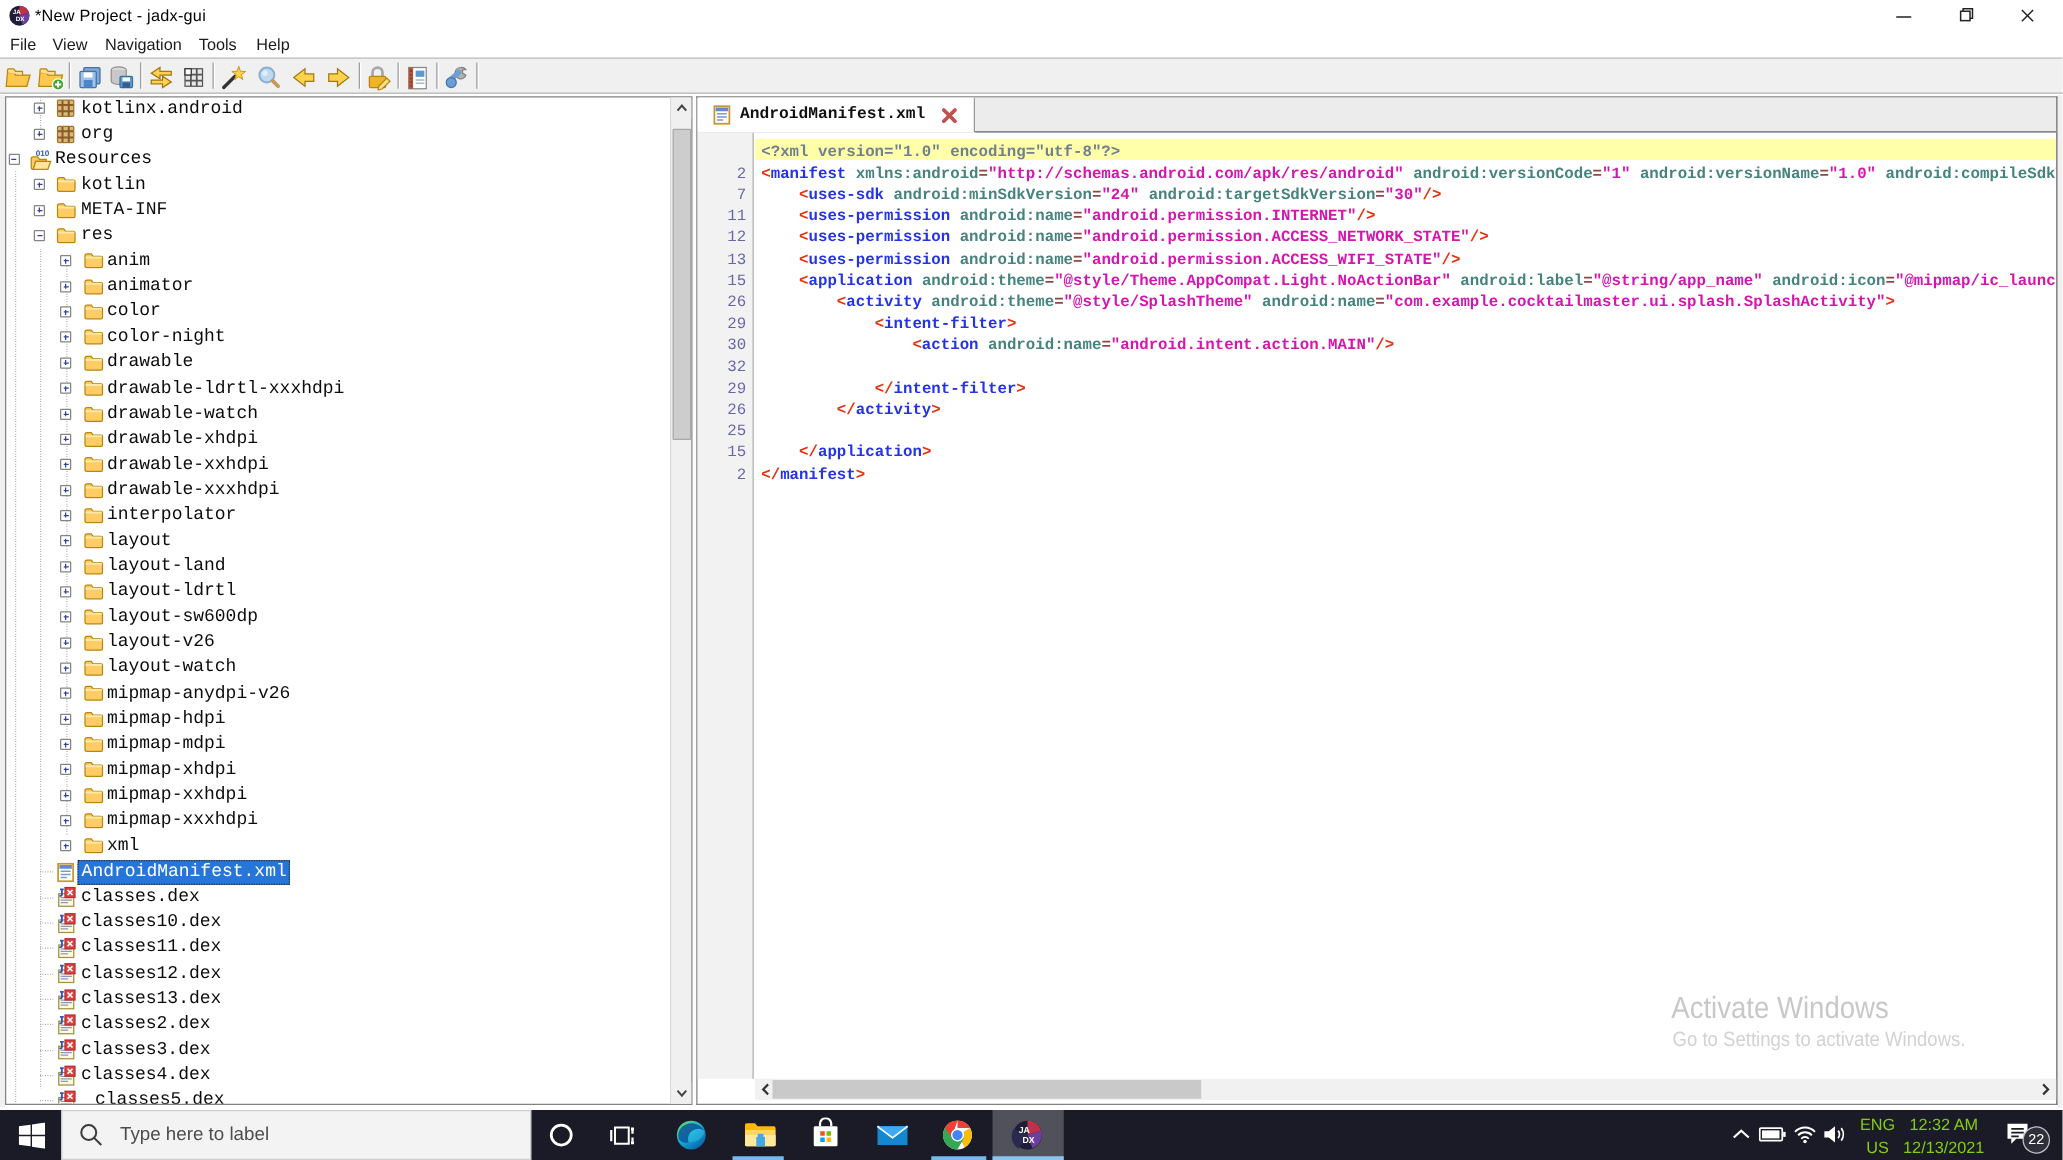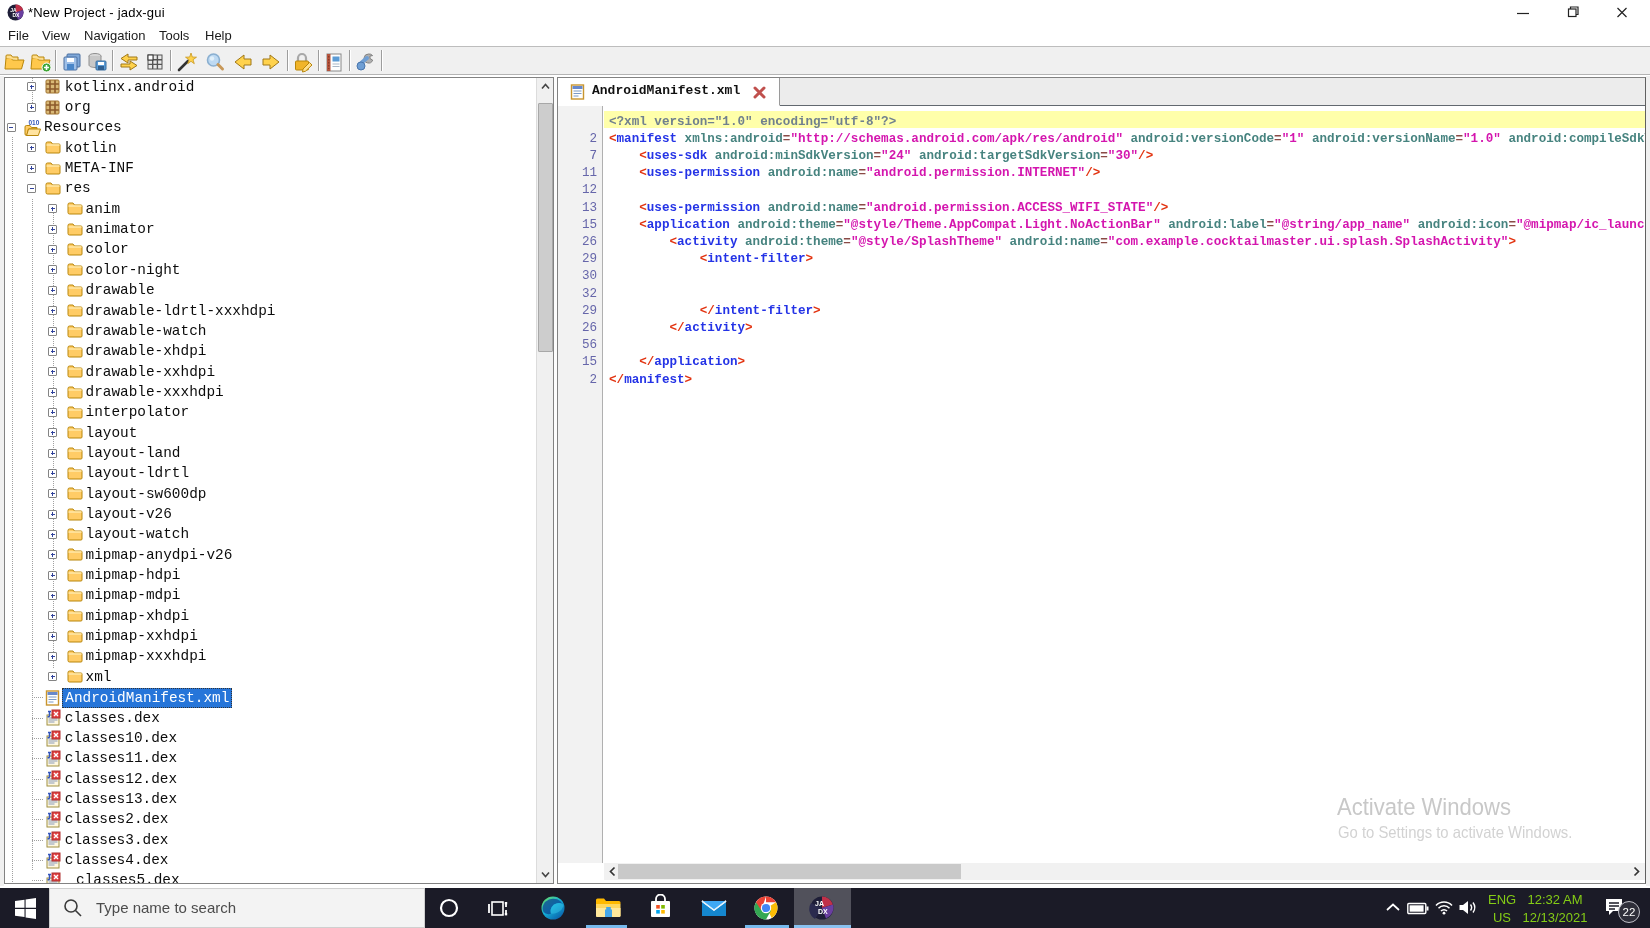--- a/index.html
+++ b/index.html
@@ -550,35 +550,37 @@
 <div class="gl" style="top:59.1px">11</div>
 <div class="gl" style="top:76.3px">12</div>
 <div class="gl" style="top:93.5px">13</div>
 <div class="gl" style="top:110.7px">15</div>
 <div class="gl" style="top:127.9px">26</div>
 <div class="gl" style="top:145.1px">29</div>
 <div class="gl" style="top:162.3px">30</div>
 <div class="gl" style="top:179.5px">32</div>
 <div class="gl" style="top:196.7px">29</div>
 <div class="gl" style="top:213.9px">26</div>
-<div class="gl" style="top:231.1px">56</div>
+<div class="gl" style="top:231.1px">25</div>
 <div class="gl" style="top:248.3px">15</div>
 <div class="gl" style="top:265.5px">2</div>
 
   </div>
   <div id="code">
 
 <div class="cl" style="top:7.5px"><i class="pi">&lt;?xml&nbsp;version="1.0"&nbsp;encoding="utf-8"?&gt;</i></div>
 <div class="cl" style="top:24.7px"><i class="d">&lt;</i><i class="t">manifest</i>&nbsp;<i class="a">xmlns:android</i><i class="o">=</i><i class="v">"http://schemas.android.com/apk/res/android"</i>&nbsp;<i class="a">android:versionCode</i><i class="o">=</i><i class="v">"1"</i>&nbsp;<i class="a">android:versionName</i><i class="o">=</i><i class="v">"1.0"</i>&nbsp;<i class="a">android:compileSdkVersion</i>&nbsp;</div>
 <div class="cl" style="top:41.9px">&nbsp;&nbsp;&nbsp;&nbsp;<i class="d">&lt;</i><i class="t">uses-sdk</i>&nbsp;<i class="a">android:minSdkVersion</i><i class="o">=</i><i class="v">"24"</i>&nbsp;<i class="a">android:targetSdkVersion</i><i class="o">=</i><i class="v">"30"</i><i class="d">/&gt;</i></div>
 <div class="cl" style="top:59.1px">&nbsp;&nbsp;&nbsp;&nbsp;<i class="d">&lt;</i><i class="t">uses-permission</i>&nbsp;<i class="a">android:name</i><i class="o">=</i><i class="v">"android.permission.INTERNET"</i><i class="d">/&gt;</i></div>
+<div class="cl" style="top:76.3px">&nbsp;&nbsp;&nbsp;&nbsp;<i class="d">&lt;</i><i class="t">uses-permission</i>&nbsp;<i class="a">android:name</i><i class="o">=</i><i class="v">"android.permission.ACCESS_NETWORK_STATE"</i><i class="d">/&gt;</i></div>
 <div class="cl" style="top:93.5px">&nbsp;&nbsp;&nbsp;&nbsp;<i class="d">&lt;</i><i class="t">uses-permission</i>&nbsp;<i class="a">android:name</i><i class="o">=</i><i class="v">"android.permission.ACCESS_WIFI_STATE"</i><i class="d">/&gt;</i></div>
 <div class="cl" style="top:110.7px">&nbsp;&nbsp;&nbsp;&nbsp;<i class="d">&lt;</i><i class="t">application</i>&nbsp;<i class="a">android:theme</i><i class="o">=</i><i class="v">"@style/Theme.AppCompat.Light.NoActionBar"</i>&nbsp;<i class="a">android:label</i><i class="o">=</i><i class="v">"@string/app_name"</i>&nbsp;<i class="a">android:icon</i><i class="o">=</i><i class="v">"@mipmap/ic_launcher"</i>&nbsp;</div>
 <div class="cl" style="top:127.9px">&nbsp;&nbsp;&nbsp;&nbsp;&nbsp;&nbsp;&nbsp;&nbsp;<i class="d">&lt;</i><i class="t">activity</i>&nbsp;<i class="a">android:theme</i><i class="o">=</i><i class="v">"@style/SplashTheme"</i>&nbsp;<i class="a">android:name</i><i class="o">=</i><i class="v">"com.example.cocktailmaster.ui.splash.SplashActivity"</i><i class="d">&gt;</i></div>
 <div class="cl" style="top:145.1px">&nbsp;&nbsp;&nbsp;&nbsp;&nbsp;&nbsp;&nbsp;&nbsp;&nbsp;&nbsp;&nbsp;&nbsp;<i class="d">&lt;</i><i class="t">intent-filter</i><i class="d">&gt;</i></div>
+<div class="cl" style="top:162.3px">&nbsp;&nbsp;&nbsp;&nbsp;&nbsp;&nbsp;&nbsp;&nbsp;&nbsp;&nbsp;&nbsp;&nbsp;&nbsp;&nbsp;&nbsp;&nbsp;<i class="d">&lt;</i><i class="t">action</i>&nbsp;<i class="a">android:name</i><i class="o">=</i><i class="v">"android.intent.action.MAIN"</i><i class="d">/&gt;</i></div>
 <div class="cl" style="top:196.7px">&nbsp;&nbsp;&nbsp;&nbsp;&nbsp;&nbsp;&nbsp;&nbsp;&nbsp;&nbsp;&nbsp;&nbsp;<i class="d">&lt;/</i><i class="t">intent-filter</i><i class="d">&gt;</i></div>
 <div class="cl" style="top:213.9px">&nbsp;&nbsp;&nbsp;&nbsp;&nbsp;&nbsp;&nbsp;&nbsp;<i class="d">&lt;/</i><i class="t">activity</i><i class="d">&gt;</i></div>
 <div class="cl" style="top:248.3px">&nbsp;&nbsp;&nbsp;&nbsp;<i class="d">&lt;/</i><i class="t">application</i><i class="d">&gt;</i></div>
 <div class="cl" style="top:265.5px"><i class="d">&lt;/</i><i class="t">manifest</i><i class="d">&gt;</i></div>
   </div>
   <div id="tabbar">
     <div id="tab1">
       <div class="abs" style="left:12px;top:6px"><svg width="15" height="16" viewBox="0 0 15 16">
             <rect x="1.5" y="1" width="12" height="14" fill="#fff" stroke="#C8952F" stroke-width="1.4"></rect>
             <rect x="2.5" y="2" width="10" height="3" fill="#6688CC"></rect>
@@ -598,21 +600,21 @@
     <div class="sbbtn" style="left:1024px;top:0;background:#f1f1f1"><svg width="17" height="17" viewBox="0 0 17 17">
           <path d="M6.5 4.5 L10.5 8.5 L6.5 12.5" fill="none" stroke="#333" stroke-width="1.7"></path>
         </svg></div>
   </div>
   <div id="wm1">Activate Windows</div>
   <div id="wm2">Go to Settings to activate Windows.</div>
 </div>
 
 <div id="taskbar">
     <div id="search"></div>
-    <div id="search-txt">Type name to search</div>
+    <div id="search-txt">Type here to label</div>
     <div id="jadx-active"></div>
     <div class="trayico" style="left:15px;top:10px"><svg width="21" height="21" viewBox="0 0 21 21">
         <path d="M0 3 L9.5 1.7 V9.8 H0 Z M10.6 1.5 L21 0 V9.8 H10.6 Z M0 10.9 H9.5 V19 L0 17.7 Z M10.6 10.9 H21 V21 L10.6 19.4 Z" fill="#fff"></path>
       </svg></div>
 <div class="trayico" style="left:62px;top:9px"><svg width="22" height="22" viewBox="0 0 22 22">
         <circle cx="9" cy="9" r="6" fill="none" stroke="#3a3a3a" stroke-width="1.6"></circle>
         <path d="M13.5 13.5 L19 19" stroke="#3a3a3a" stroke-width="1.6"></path>
       </svg></div>
 <div class="trayico" style="left:438px;top:9px"><svg width="22" height="22" viewBox="0 0 22 22">
         <circle cx="11" cy="11" r="8" fill="none" stroke="#fff" stroke-width="2.2"></circle>

